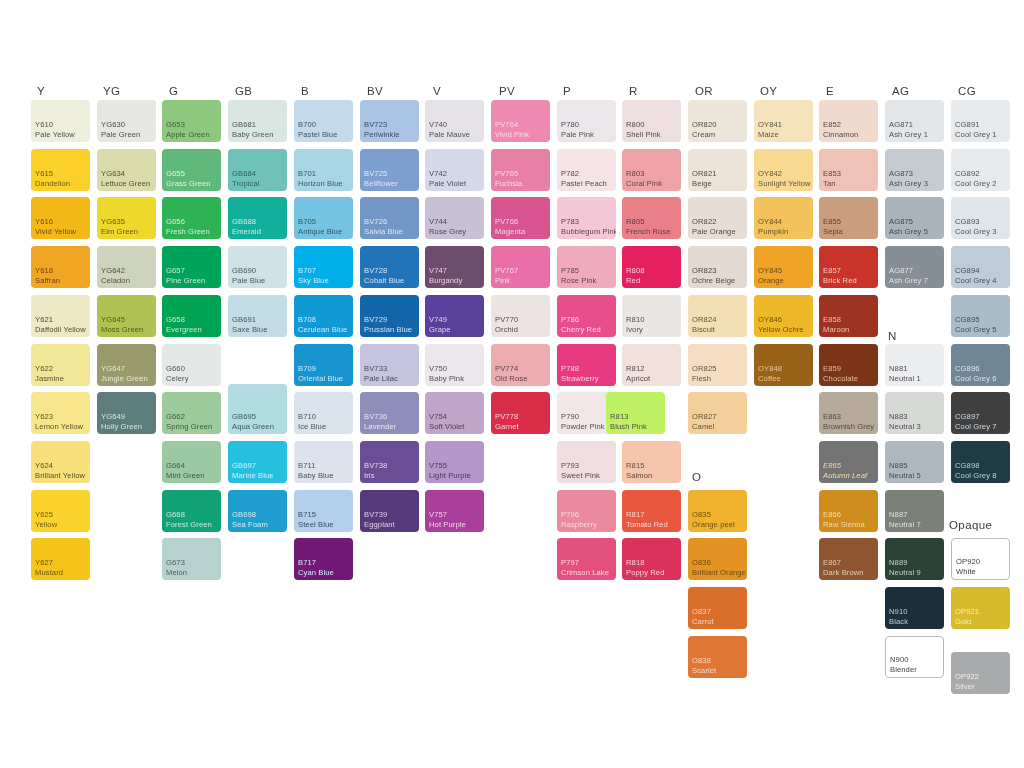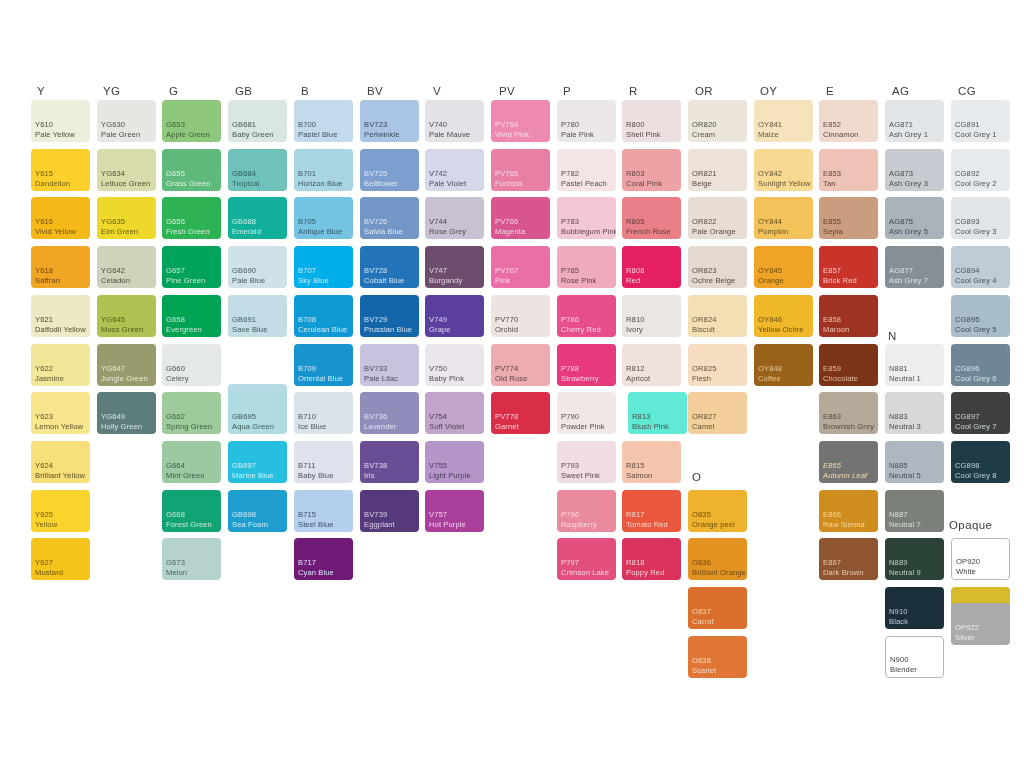--- a/index.html
+++ b/index.html
@@ -597,21 +597,21 @@
         <span class="code" style="color: rgb(80, 77, 75);">R810</span>
         <span class="name" style="color: rgb(80, 77, 75);">Ivory</span>
       </div>
     </div>
     <div class="swatch" style="left: 622px; top: 344px; background: rgb(241, 225, 220);">
       <div class="labels">
         <span class="code" style="color: rgb(85, 72, 70);">R812</span>
         <span class="name" style="color: rgb(85, 72, 70);">Apricot</span>
       </div>
     </div>
-    <div class="swatch" style="left: 628px; top: 392px; background: #5eead4;">
+    <div class="swatch" style="left: 606px; top: 392px; background: #bef264;">
       <div class="labels">
         <span class="code" style="color: rgb(84, 73, 73);">R813</span>
         <span class="name" style="color: rgb(84, 73, 73);">Blush Pink</span>
       </div>
     </div>
     <div class="swatch" style="left: 622px; top: 441px; background: rgb(245, 197, 173);">
       <div class="labels">
         <span class="code" style="color: rgb(93, 72, 64);">R815</span>
         <span class="name" style="color: rgb(93, 72, 64);">Salmon</span>
       </div>
@@ -917,19 +917,19 @@
         <span class="code" style="color: rgb(60, 60, 60);">OP920</span>
         <span class="name" style="color: rgb(60, 60, 60);">White</span>
       </div>
     </div>
     <div class="swatch" style="left: 951px; top: 587px; background: rgb(216, 187, 45);">
       <div class="labels">
         <span class="code" style="color: rgb(244, 237, 185);">OP921</span>
         <span class="name" style="color: rgb(244, 237, 185);">Gold</span>
       </div>
     </div>
-    <div class="swatch" style="left: 951px; top: 603px; background: rgb(169, 170, 171);">
+    <div class="swatch" style="left: 951px; top: 652px; background: rgb(169, 170, 171);">
       <div class="labels">
         <span class="code" style="color: rgb(238, 238, 238);">OP922</span>
         <span class="name" style="color: rgb(238, 238, 238);">Silver</span>
       </div>
     </div>
   </div>
 
 </body></html>

